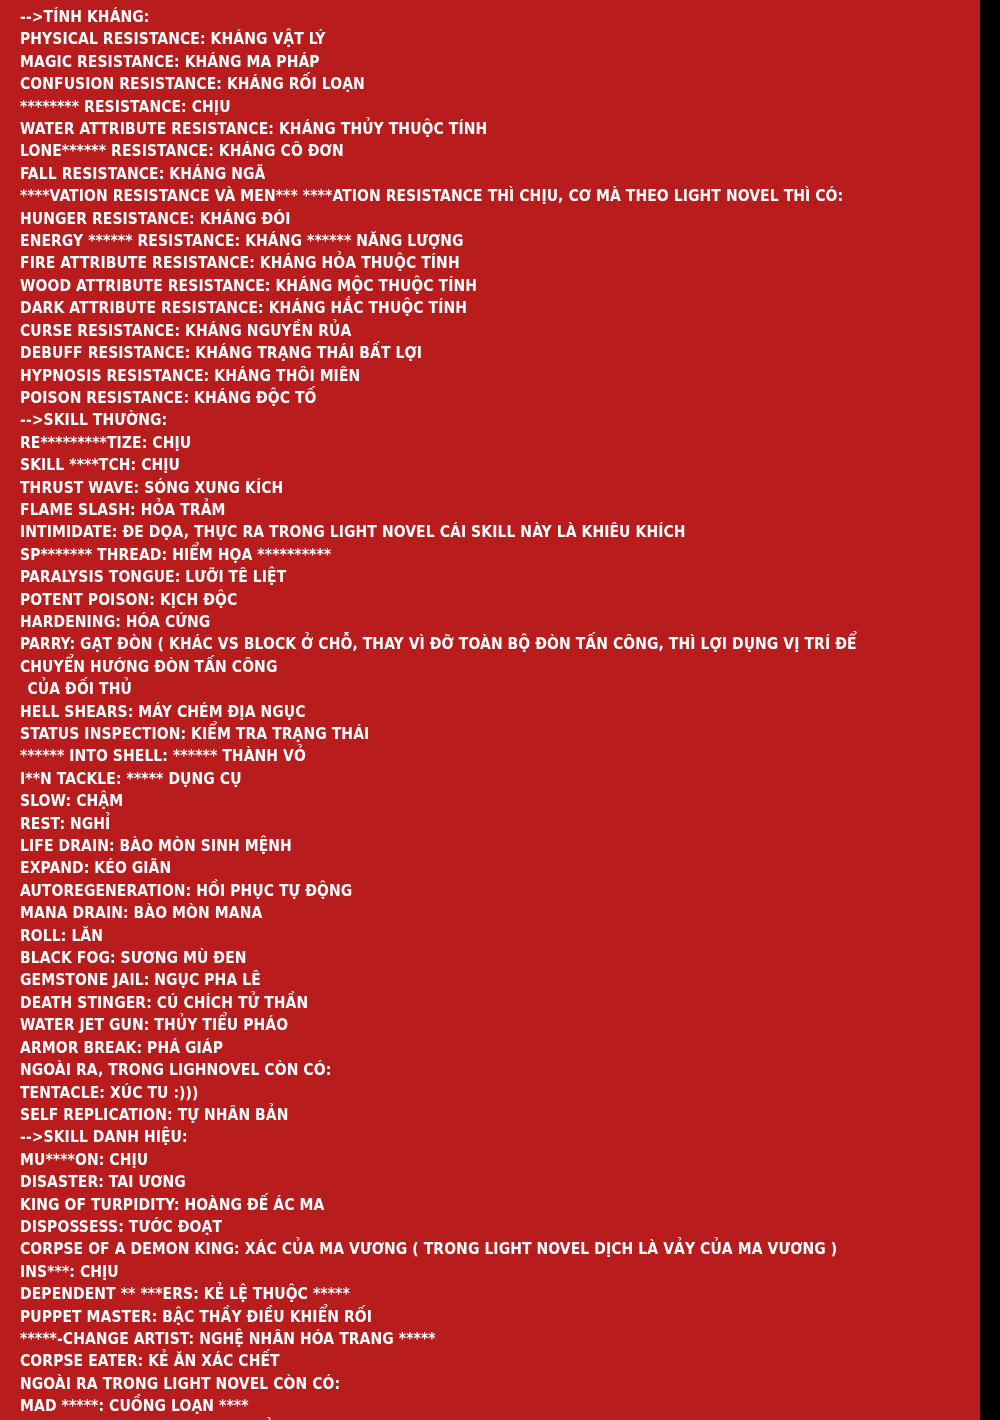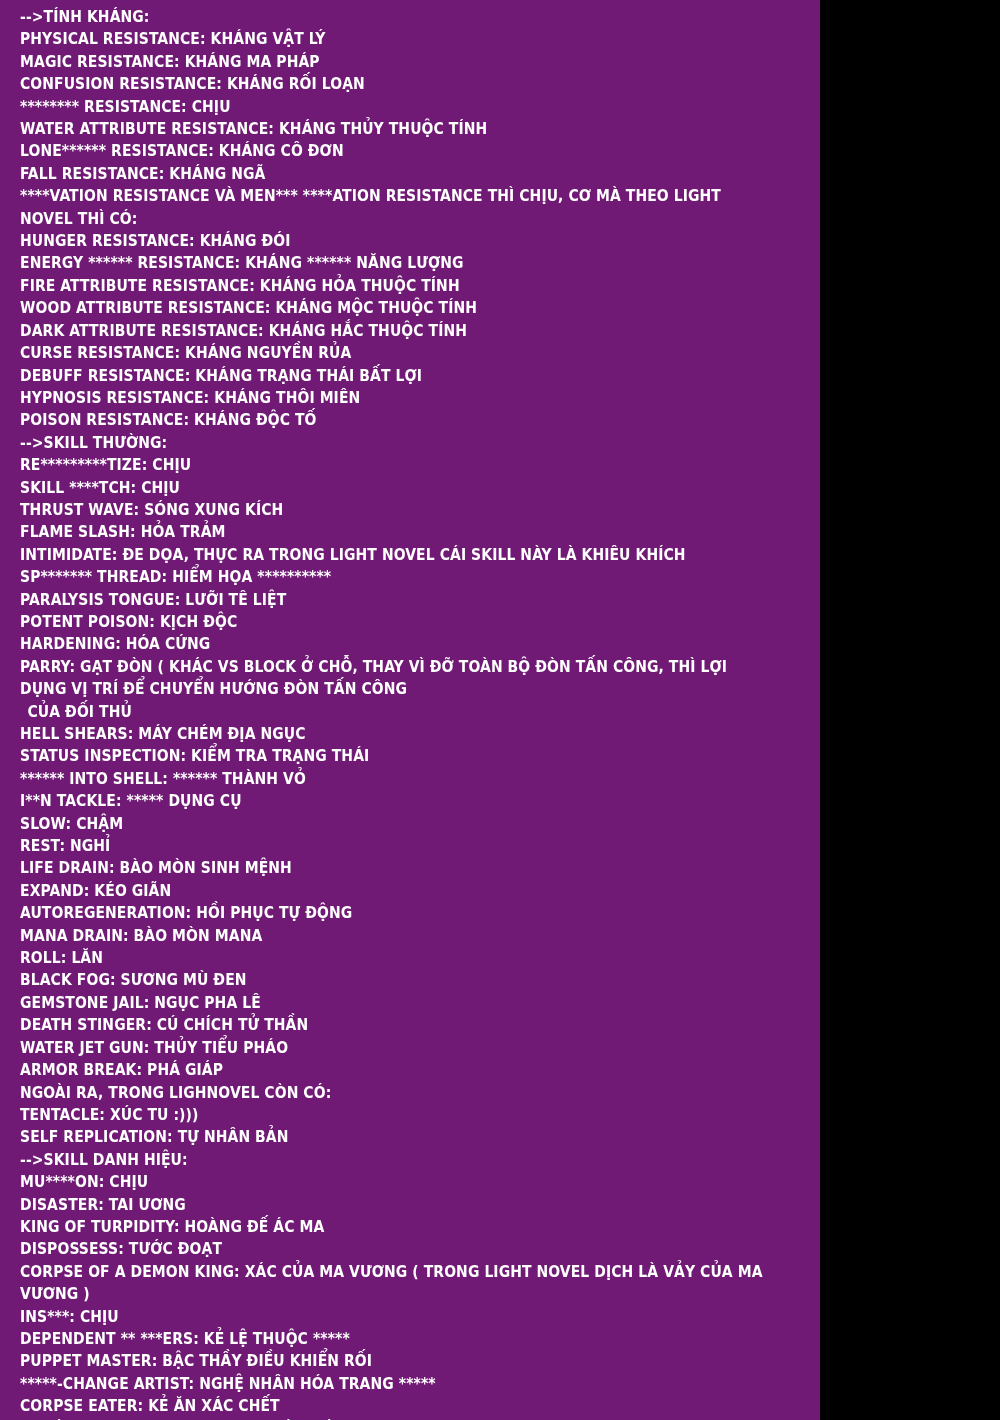--- a/index.html
+++ b/index.html
@@ -8,23 +8,23 @@
     background: #000000;
   }
   body {
     width: 1000px;
     height: 1420px;
     overflow: hidden;
     font-family: "Liberation Sans", sans-serif;
   }
   #page {
     position: relative;
-    width: 820px;
+    width: 980px;
     height: 1420px;
-    background: #701a75;
+    background: #b91c1c;
     box-sizing: border-box;
   }
   #content {
     position: absolute;
     left: 20px;
     top: 6px;
     right: 8px;
   }
   .line {
     color: #ffffff;

